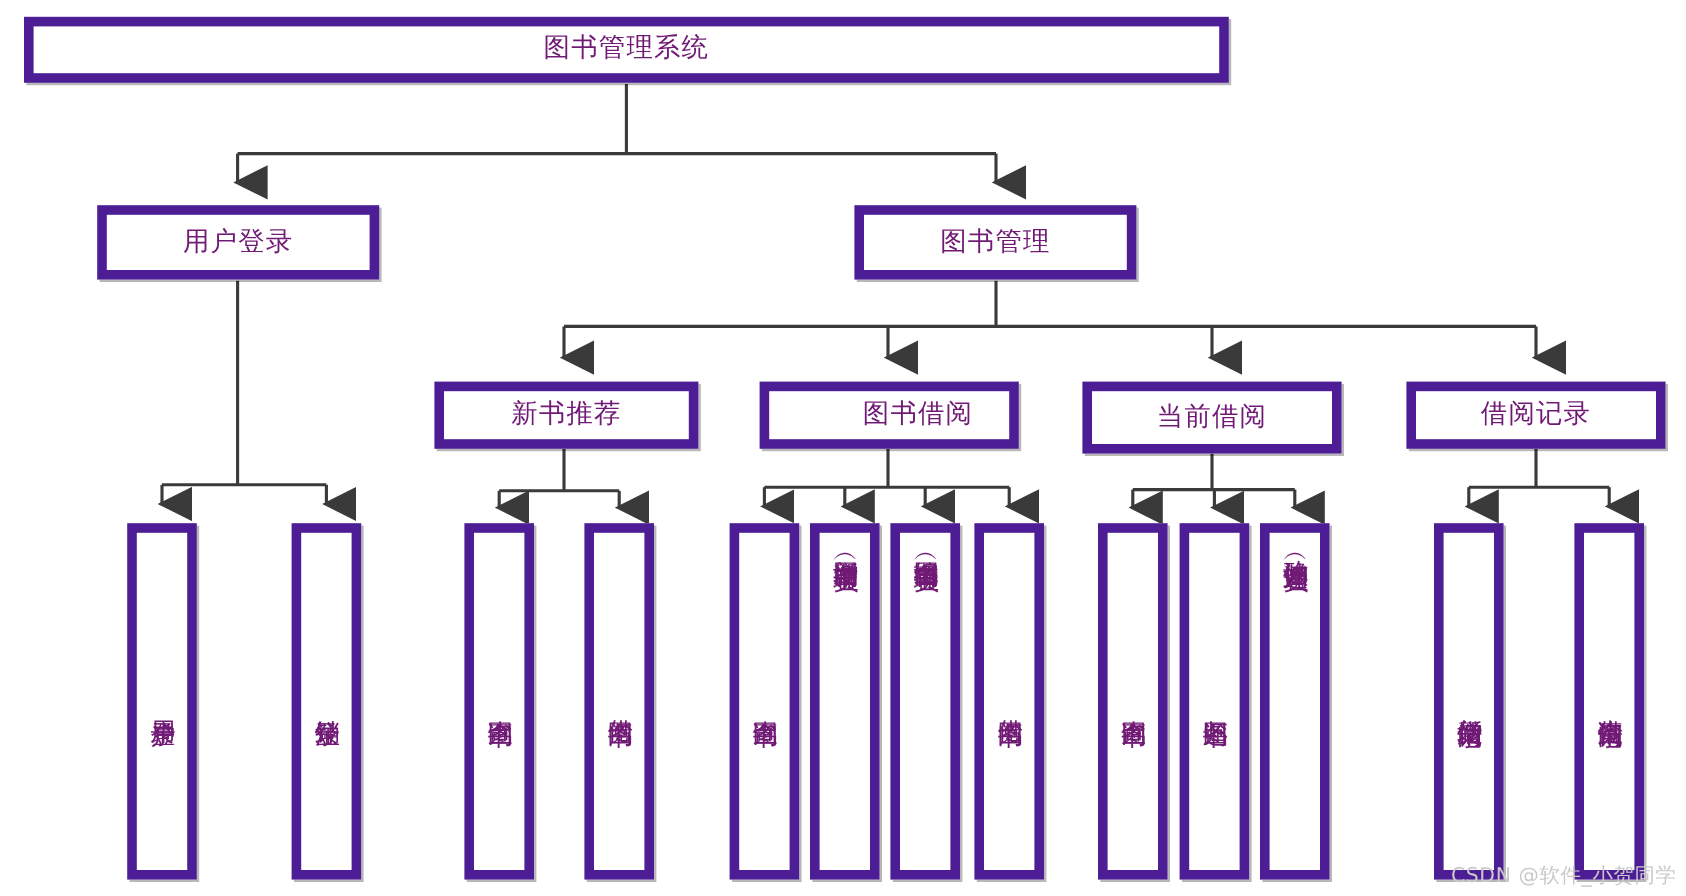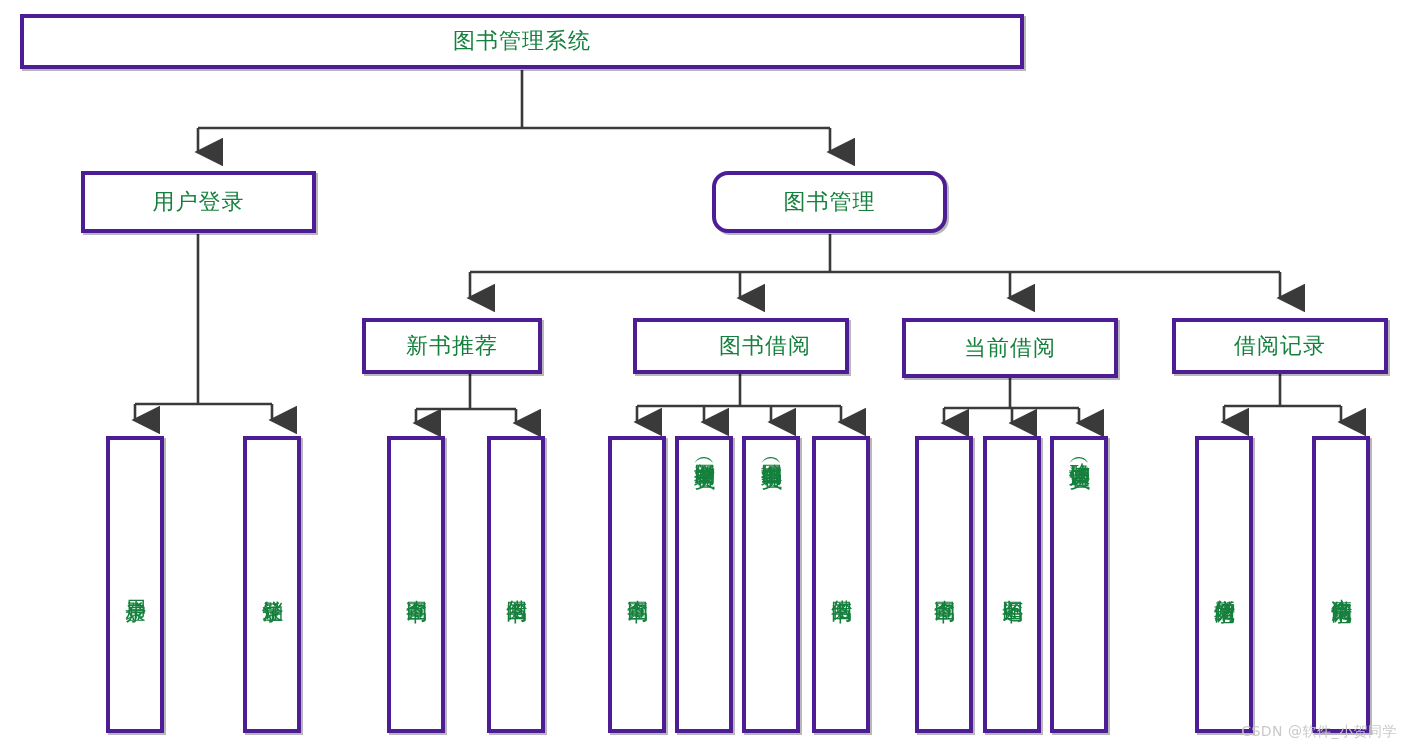--- a/index.html
+++ b/index.html
@@ -22,26 +22,26 @@
     left: 0;
     top: 0;
     width: 1405px;
     height: 747px;
     pointer-events: none;
   }
   .node {
     position: absolute;
     box-sizing: border-box;
     background: #ffffff;
-    border: 4px solid #4c1d95;
+    border: 8px solid #4c1d95;
     box-shadow: 2px 2px 0 rgba(0,0,0,0.28);
     display: flex;
     align-items: center;
     justify-content: center;
-    color: #15803d;
+    color: #701a75;
   }
   .node.h-node {
     font-size: 22px;
     letter-spacing: 1px;
     line-height: 1.2;
   }
   .node.v-node {
     font-size: 21px;
     line-height: 1.32;
     letter-spacing: 1px;
@@ -56,21 +56,21 @@
     display: block;
     text-align: center;
   }
   .v-node.align-top {
     align-items: flex-start;
   }
   .watermark {
     position: absolute;
     right: 8px;
     bottom: 6px;
-    font-size: 14px;
+    font-size: 17px;
     color: #c9c9c9;
     letter-spacing: 0.5px;
     white-space: nowrap;
     user-select: none;
   }
 </style>
 </head>
 <body>
 
 <div id="canvas">
@@ -125,25 +125,25 @@
     </g>
   </svg>
 
   <div class="node h-node" style="left:20px; top:14px; width:1004px; height:55px;">
     <span>图书管理系统</span>
   </div>
 
   <div class="node h-node" style="left:81px; top:171px; width:235px; height:62px;">
     <span>用户登录</span>
   </div>
-  <div class="node h-node" style="left:712px; top:171px; width:235px; height:62px;border-radius:16px;">
+  <div class="node h-node" style="left:712px; top:171px; width:235px; height:62px;">
     <span>图书管理</span>
   </div>
 
-  <div class="node h-node" style="left:362px; top:318px; width:180px; height:56px;text-align:center;">
+  <div class="node h-node" style="left:362px; top:318px; width:220px; height:56px;text-align:center;">
     <span>新书推荐</span>
   </div>
   <div class="node h-node" style="left:633px; top:318px; width:216px; height:56px;padding-left:48px;">
     <span>图书借阅</span>
   </div>
   <div class="node h-node" style="left:902px; top:318px; width:216px; height:60px;">
     <span>当前借阅</span>
   </div>
   <div class="node h-node" style="left:1172px; top:318px; width:216px; height:56px;">
     <span>借阅记录</span>

